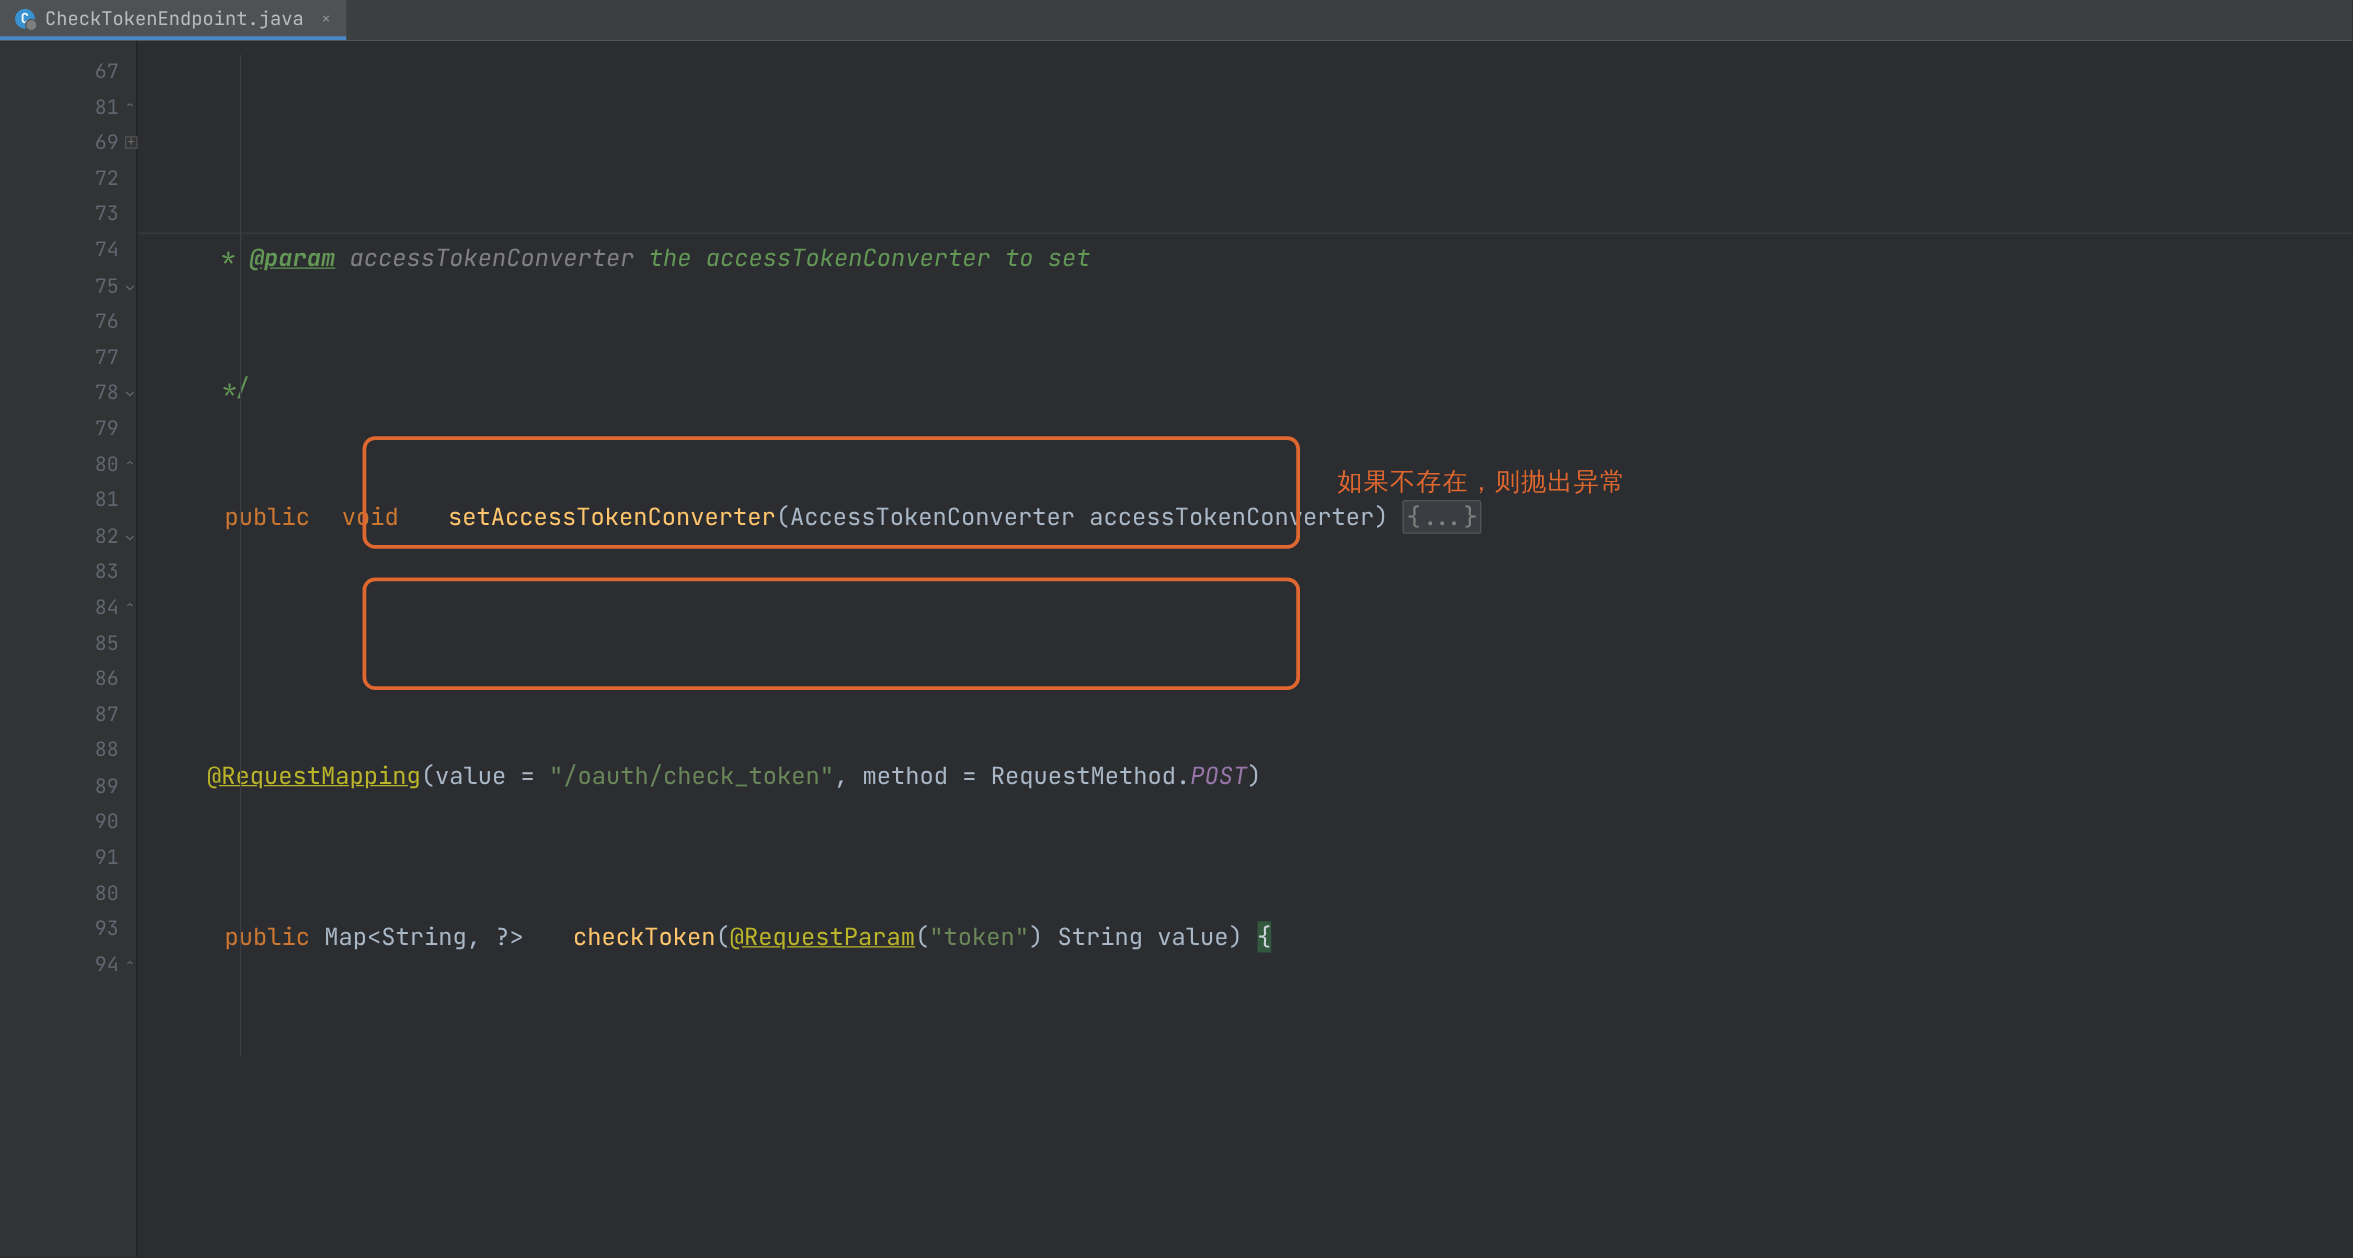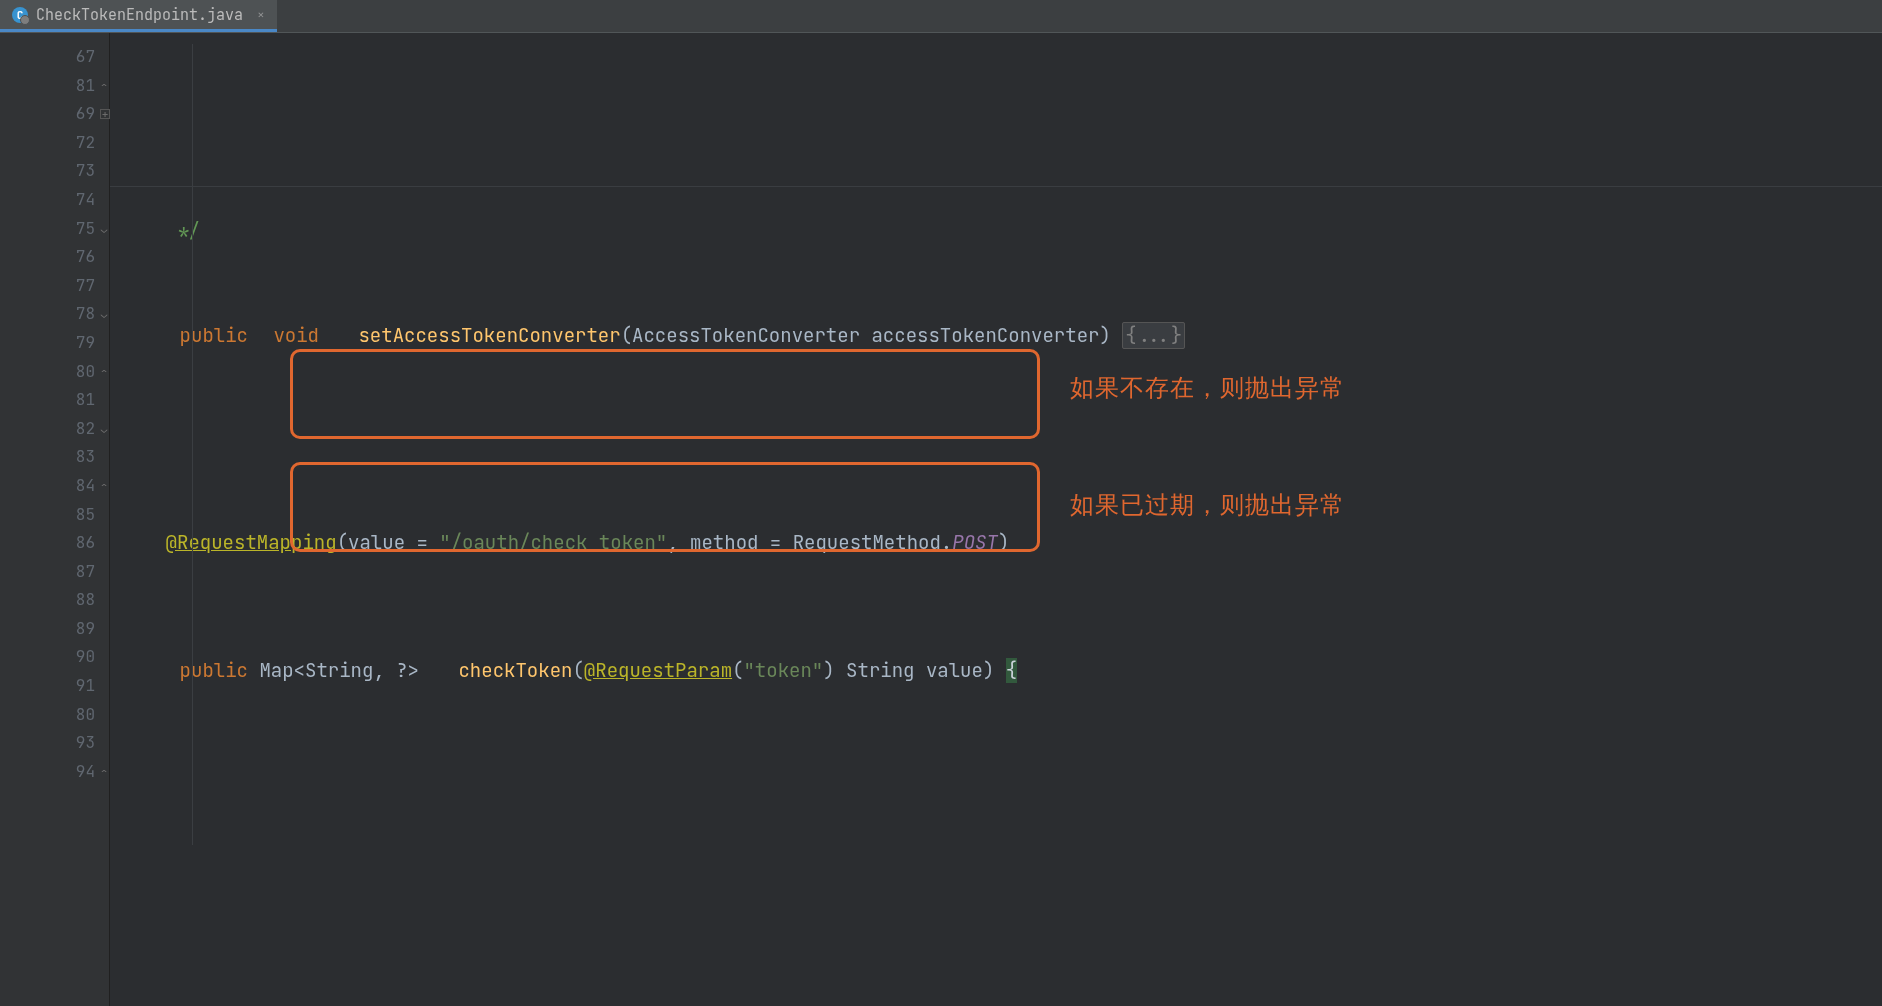--- a/index.html
+++ b/index.html
@@ -145,21 +145,21 @@
     position:absolute;
     left:180px;top:calc(var(--line-h)*14.65 + 10px);
     width:750px;height:calc(var(--line-h)*3 + 4px);
     border:3px solid var(--box);border-radius:10px;
     pointer-events:none;
   }
   .ann{
     position:absolute;
     color:var(--box-text);
     font-family:"PingFang SC","Hiragino Sans GB","Microsoft YaHei",sans-serif;
-    font-size:24px;
+    font-size:20px;
     letter-spacing:1px;
   }
   .ann1{left:960px;top:calc(var(--line-h)*11.5 + 10px);}
   .ann2{left:960px;top:calc(var(--line-h)*15.6 + 10px);}
 </style>
 </head>
 <body>
 
 <div class="tabs">
   <div class="tab">
@@ -259,20 +259,21 @@
           <span class="fold">⌃</span>
         </li>
     </ul>
   </div>
 
   <div class="code">
     <div class="iguide ig-raw"></div>
     <div class="method-sep sep1"></div>
 
     
+    <div class="line"><span>     </span><span class="doc">* </span><span class="tagb">@param</span><span class="doc-it"> </span><span class="cm-it">accessTokenConverter</span><span class="doc-it"> the accessTokenConverter to set</span></div>
     
     <div class="line"><span>     </span><span class="doc">*/</span></div>
     
     <div class="line"><span>    </span><span class="kw">public </span><span class="kw">void </span><span class="fn">setAccessTokenConverter</span><span>(AccessTokenConverter accessTokenConverter) </span><span class="fold-region">{...}</span></div>
     
     <div class="line"><span></span></div>
     
     <div class="line"><span>    </span><span class="an">@RequestMapping</span><span>(value = </span><span class="st">"/oauth/check_token"</span><span>, method = RequestMethod.</span><span class="field-it">POST</span><span>)</span></div>
     
     
@@ -313,15 +314,14 @@
     
     
     
     
     
 
     
     <div class="box1"></div>
     <div class="box2"></div>
     <div class="ann ann1">如果不存在，则抛出异常</div>
-    <div class="ann ann2">如果已过期，则抛出异常</div>
   </div>
 </div>
 
 </body></html>

